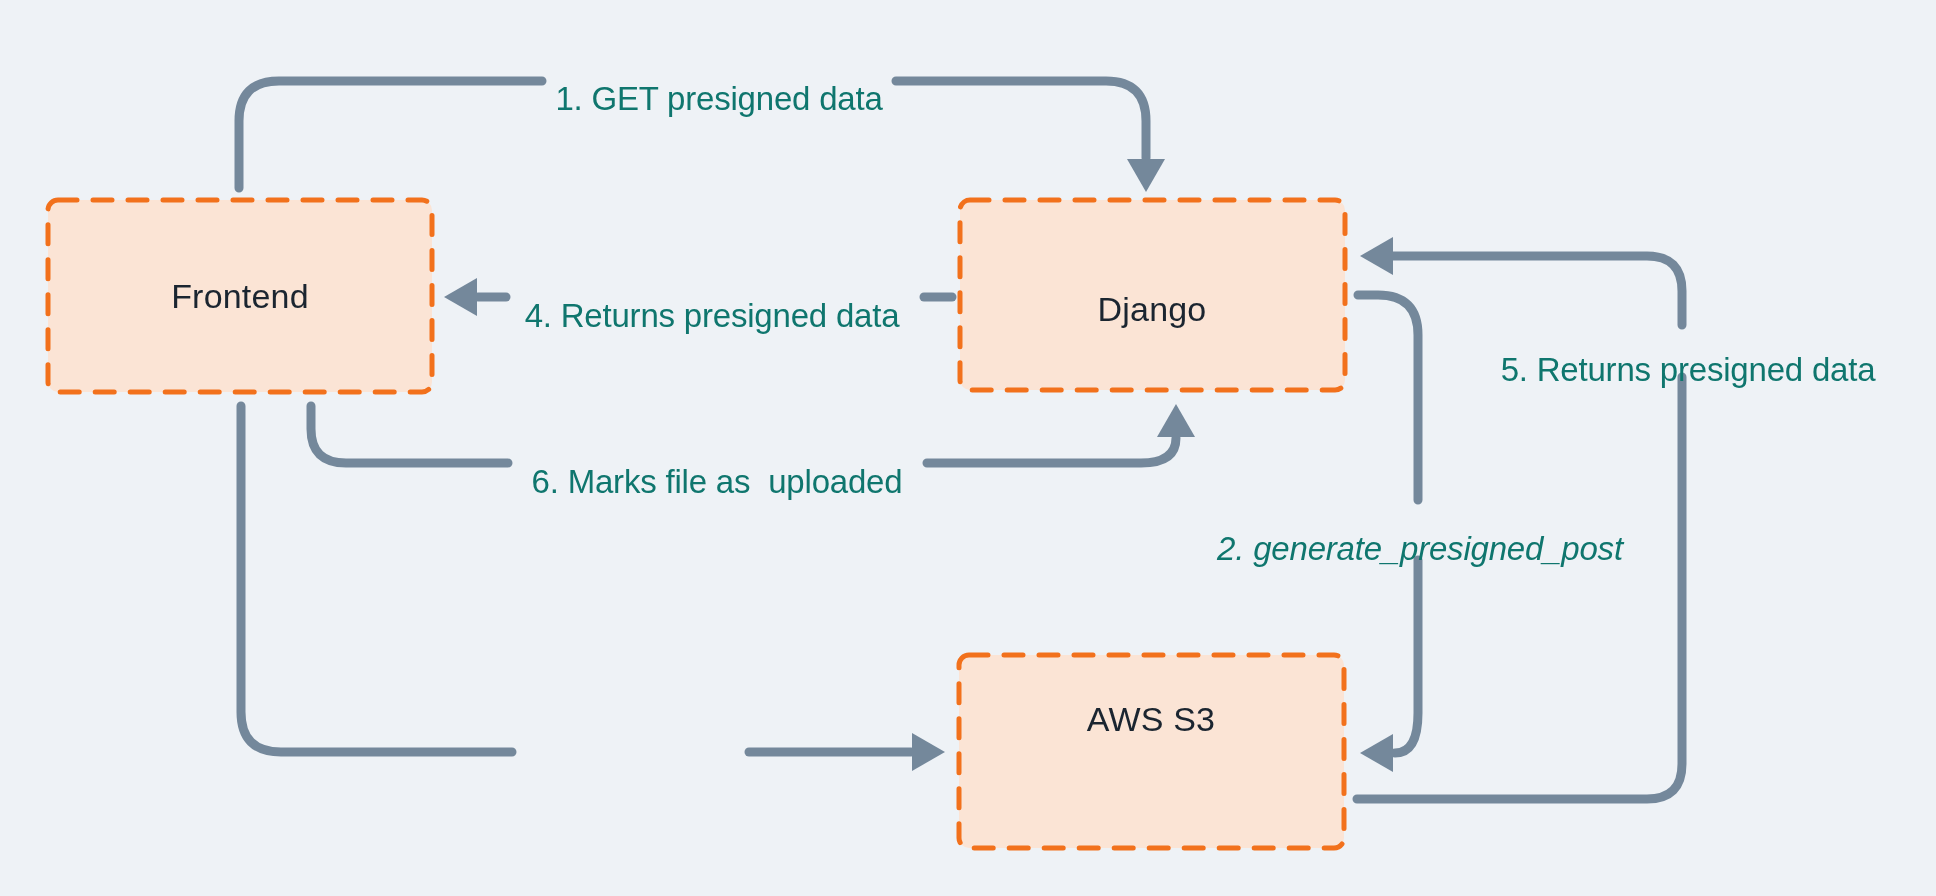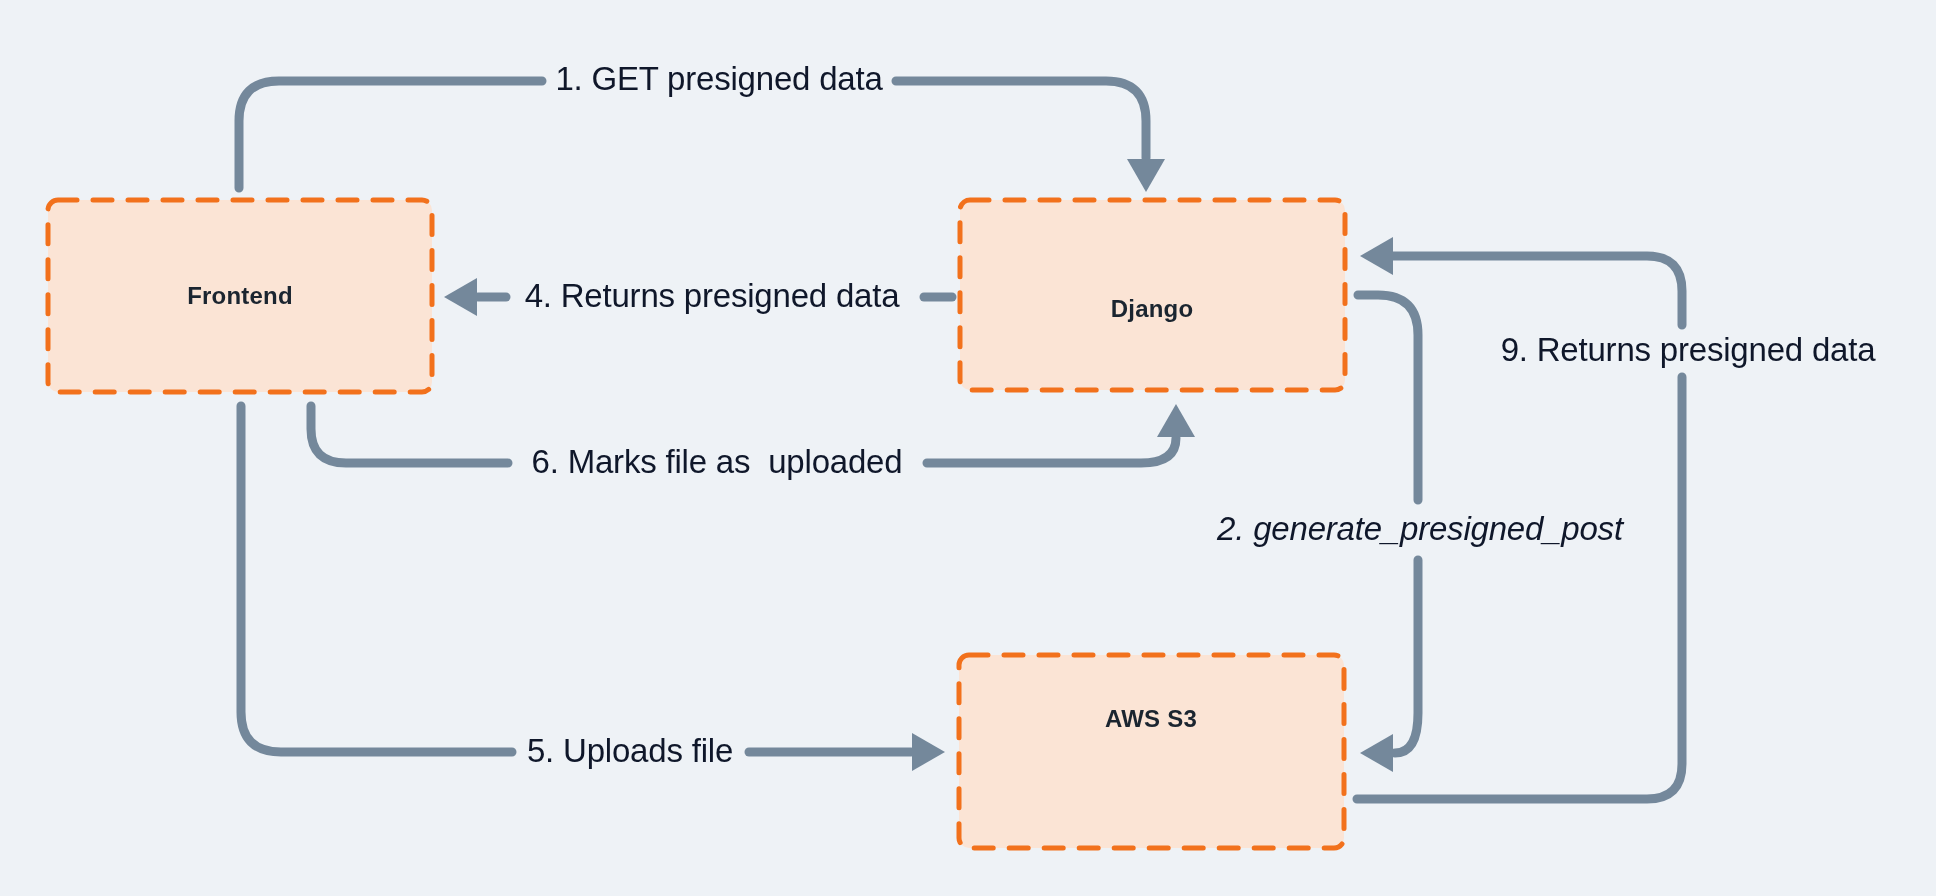--- a/index.html
+++ b/index.html
@@ -15,33 +15,33 @@
     background: #EEF2F6;
     overflow: hidden;
   }
   #wires {
     position: absolute;
     left: 0; top: 0;
   }
   .node-label {
     position: absolute;
     transform: translate(-50%, -50%);
-    font-size: 24px;
+    font-size: 34px;
     color: #1B2530;
     letter-spacing: 0.2px;
     white-space: pre;
-    font-weight: bold;
   }
   .edge-label {
     position: absolute;
     transform: translate(-50%, -50%);
     font-size: 33px;
-    color: #0f172a;
+    color: #0f766e;
     letter-spacing: -0.2px;
     white-space: pre;
+    margin-top: 20px;
   }
 </style>
 </head>
 <body>
 
 <div id="canvas">
 
   <svg id="wires" width="1936" height="896" viewBox="0 0 1936 896">
 
     <g stroke="#74889B" stroke-width="9" fill="none" stroke-linecap="round">
@@ -80,18 +80,17 @@
       <rect x="959" y="655" width="385" height="193" rx="10"></rect>
     </g>
   </svg>
 
   <div class="node-label" style="left:240px; top:296px;">Frontend</div>
   <div class="node-label" style="left:1152px; top:295px;margin-top:14px;">Django</div>
   <div class="node-label" style="left:1151px; top:719px;">AWS S3</div>
 
   <div class="edge-label" style="left:719px; top:79px;">1. GET presigned data</div>
   <div class="edge-label" style="left:1420px; top:529px;font-style:italic;">2. generate_presigned_post</div>
-  <div class="edge-label" style="left:1688px; top:350px;">9. Returns presigned data</div>
+  <div class="edge-label" style="left:1688px; top:350px;">5. Returns presigned data</div>
   <div class="edge-label" style="left:712px; top:296px;">4. Returns presigned data</div>
-  <div class="edge-label" style="left:630px; top:751px;">5. Uploads file</div>
   <div class="edge-label" style="left:717px; top:462px;text-align:right;">6. Marks file as  uploaded</div>
 
 </div>
 
 </body></html>

